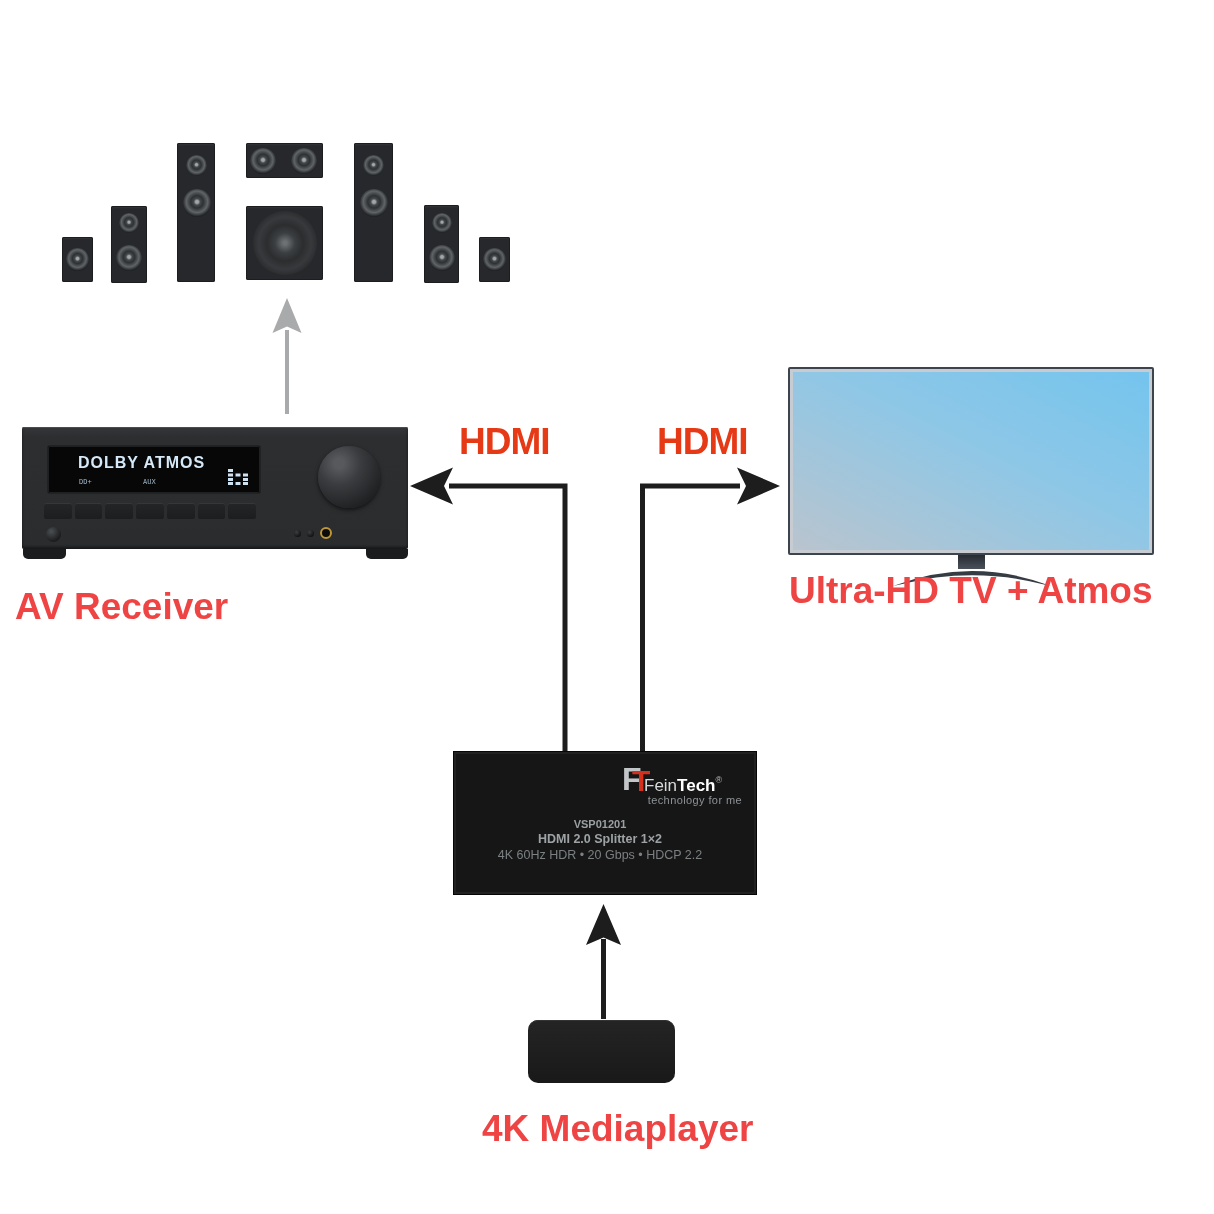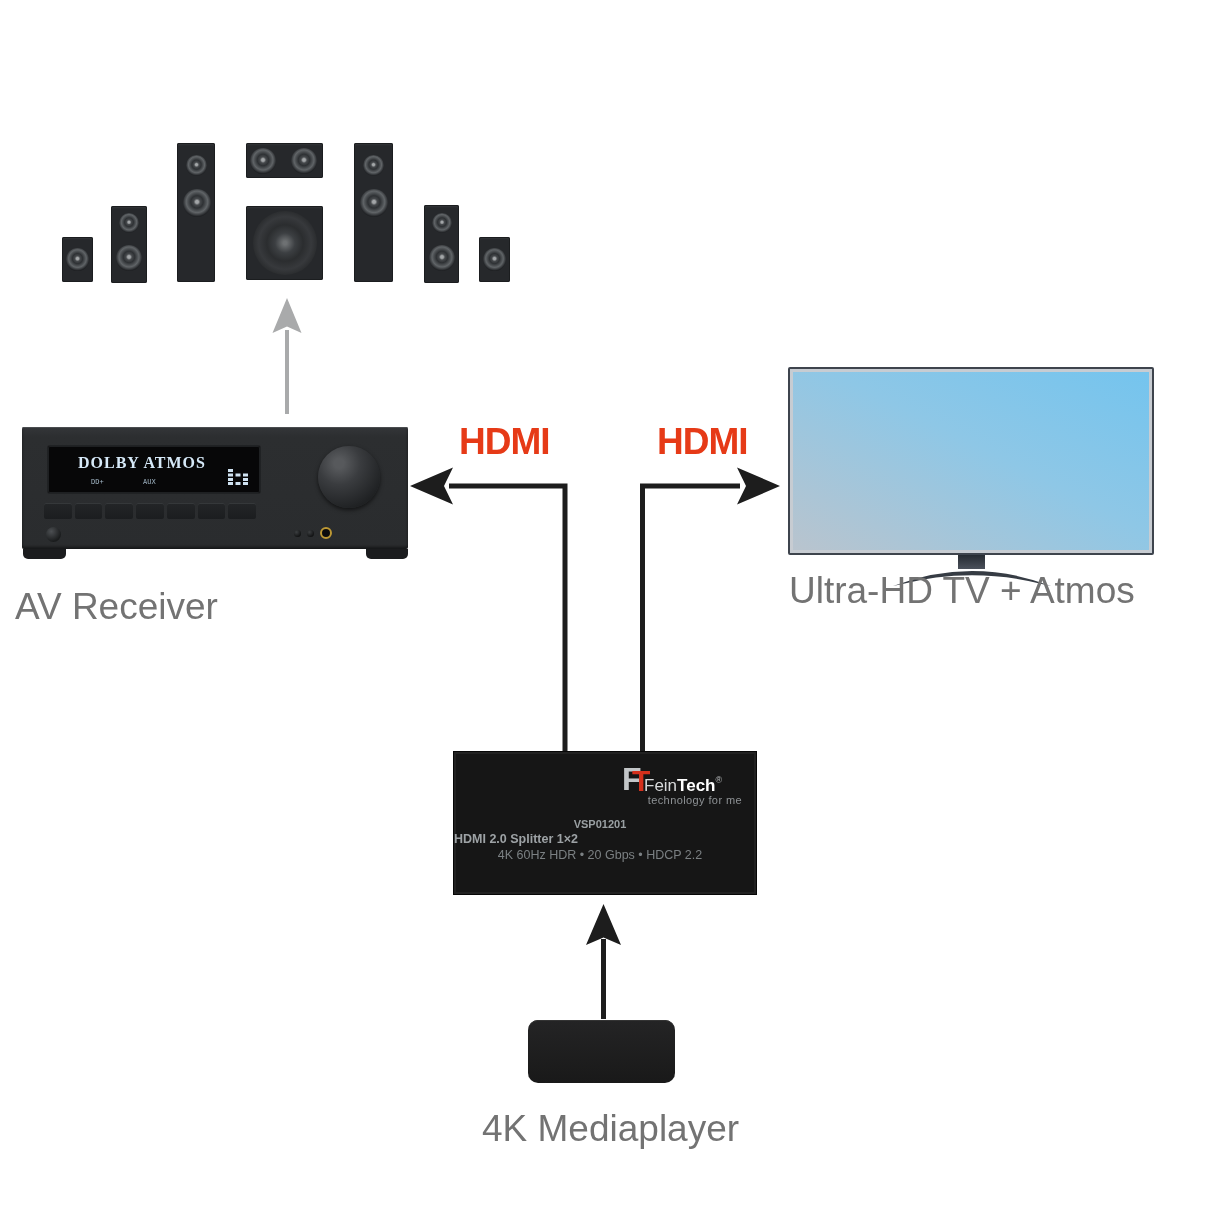--- a/index.html
+++ b/index.html
@@ -16,21 +16,21 @@
   .subdriver{position:absolute;border-radius:50%;
     background:radial-gradient(circle at 50% 50%, #6e7173 0 4%, #3c3f42 22%, #2b2d2f 40%,
                #37393c 58%, #2a2c2e 72%, #121314 88%);}
 
   
   .receiver{position:absolute;left:22px;top:427px;width:386px;height:122px;
             background:linear-gradient(180deg,#343639 0,#2c2e30 8%,#2a2c2e 100%);
             border-radius:2px;box-shadow:inset 0 1px 0 #4a4d50, inset 0 -2px 3px rgba(0,0,0,.5);}
   .rcv-display{position:absolute;left:26px;top:19px;width:212px;height:47px;background:#070708;
             border-radius:2px;box-shadow:inset 0 0 0 1px #1e2022, 0 0 0 1px #202224;}
-  .lcd-main{position:absolute;left:30px;top:8px;font-family:Liberation Serif, serif;
+  .lcd-main{position:absolute;left:30px;top:8px;font-family:Liberation Sans, sans-serif;
             font-size:16px;font-weight:bold;letter-spacing:1px;color:#d6e9f8;white-space:nowrap;}
   .lcd-small{position:absolute;bottom:7px;font-family:"DejaVu Sans Mono",monospace;
             font-size:7px;color:#9db1c0;letter-spacing:0;}
   .rcv-buttons{position:absolute;left:22px;top:76px;width:212px;height:16px;display:flex;gap:3px;}
   .rcv-buttons div{flex:1;background:linear-gradient(180deg,#232527,#1b1d1f);
             border-radius:2px;box-shadow:inset 0 1px 0 #35383a;}
   .knob-big{position:absolute;left:296px;top:19px;width:62px;height:62px;border-radius:50%;
             background:radial-gradient(circle at 34% 28%, #57595c 0 8%, #3a3c3f 35%, #202224 75%, #121314 100%);
             box-shadow:0 2px 4px rgba(0,0,0,.6);}
   .knob-small{position:absolute;left:24px;top:100px;width:15px;height:15px;border-radius:50%;
@@ -57,31 +57,31 @@
   .ft-logo{position:absolute;left:168px;top:15px;width:124px;height:44px;}
   .ft-mark{position:absolute;left:0;top:-2px;width:28px;height:32px;}
   .ft-mark .f{position:absolute;left:0;top:-4px;font-size:32px;font-weight:bold;color:#c3c6c8;}
   .ft-mark .t{position:absolute;left:10px;top:-1px;font-size:30px;font-weight:bold;color:#d5301c;}
   .ft-name{position:absolute;left:22px;top:8px;white-space:nowrap;font-size:17px;color:#d8dadb;}
   .ft-name b{color:#ffffff;}
   .ft-reg{font-size:9px;vertical-align:8px;color:#b9bcbe;}
   .ft-tag{position:absolute;right:4px;top:27px;font-size:11px;color:#8f9396;letter-spacing:.4px;}
   .sp-model{position:absolute;left:0;right:10px;top:66px;text-align:center;
       font-size:11px;font-weight:bold;color:#9aa0a3;line-height:13px;}
-  .sp-title{position:absolute;left:0;right:10px;top:80px;text-align:left;
+  .sp-title{position:absolute;left:0;right:10px;top:80px;text-align:center;
       font-size:12.5px;font-weight:bold;color:#9da2a5;line-height:15px;}
   .sp-specs{position:absolute;left:0;right:10px;top:96px;text-align:center;
       font-size:12.5px;color:#7b8083;line-height:15px;}
 
   
   .mediaplayer{position:absolute;left:528px;top:1020px;width:147px;height:63px;border-radius:10px;
       background:linear-gradient(180deg,#242425,#191919);box-shadow:inset 0 1px 0 #333;}
 
   
-  .caption{position:absolute;font-size:37px;color:#737373;white-space:nowrap;}
+  .caption{position:absolute;font-size:37px;color:#ef4444;white-space:nowrap;font-weight:bold;}
   .hdmi{position:absolute;font-size:37px;font-weight:bold;color:#e63a17;letter-spacing:-1px;}
 </style>
 </head>
 <body>
 
 <div class="canvas">
 
   <svg class="abs" style="left:0;top:0;" width="1214" height="1214" viewBox="0 0 1214 1214">
     <path d="M449,486 H565 V752" fill="none" stroke="#1d1d1d" stroke-width="5"></path>
     <polygon points="410,486 453,467.5 444,486 453,504.5" fill="#1d1d1d"></polygon>
@@ -119,21 +119,21 @@
     <div class="driver" style="left:7.5px;top:8px;width:20px;height:20px;"></div>
     <div class="driver" style="left:4.5px;top:40px;width:26px;height:26px;"></div>
   </div>
   <div class="speaker" style="left:479px;top:237px;width:31px;height:45px;">
     <div class="driver" style="left:4px;top:11px;width:23px;height:23px;"></div>
   </div>
 
   <div class="receiver">
     <div class="rcv-display">
       <span class="lcd-main">DOLBY ATMOS</span>
-      <span class="lcd-small" style="left:43px;">DD+</span>
+      <span class="lcd-small" style="left:31px;">DD+</span>
       <span class="lcd-small" style="left:95px;">AUX</span>
       <svg class="abs" style="left:180px;top:23px;" width="20" height="16" viewBox="0 0 20 16">
         <g fill="#cfe2f1">
           <rect x="0" y="0" width="5" height="3"></rect>
             <rect x="0" y="4.5" width="5" height="3"></rect>
           <rect x="0" y="9" width="5" height="3"></rect>
             <rect x="0" y="13" width="5" height="3"></rect>
           <rect x="7.5" y="4.5" width="5" height="3"></rect>
             <rect x="7.5" y="13" width="5" height="3"></rect>
           <rect x="15" y="4.5" width="5" height="3"></rect>

